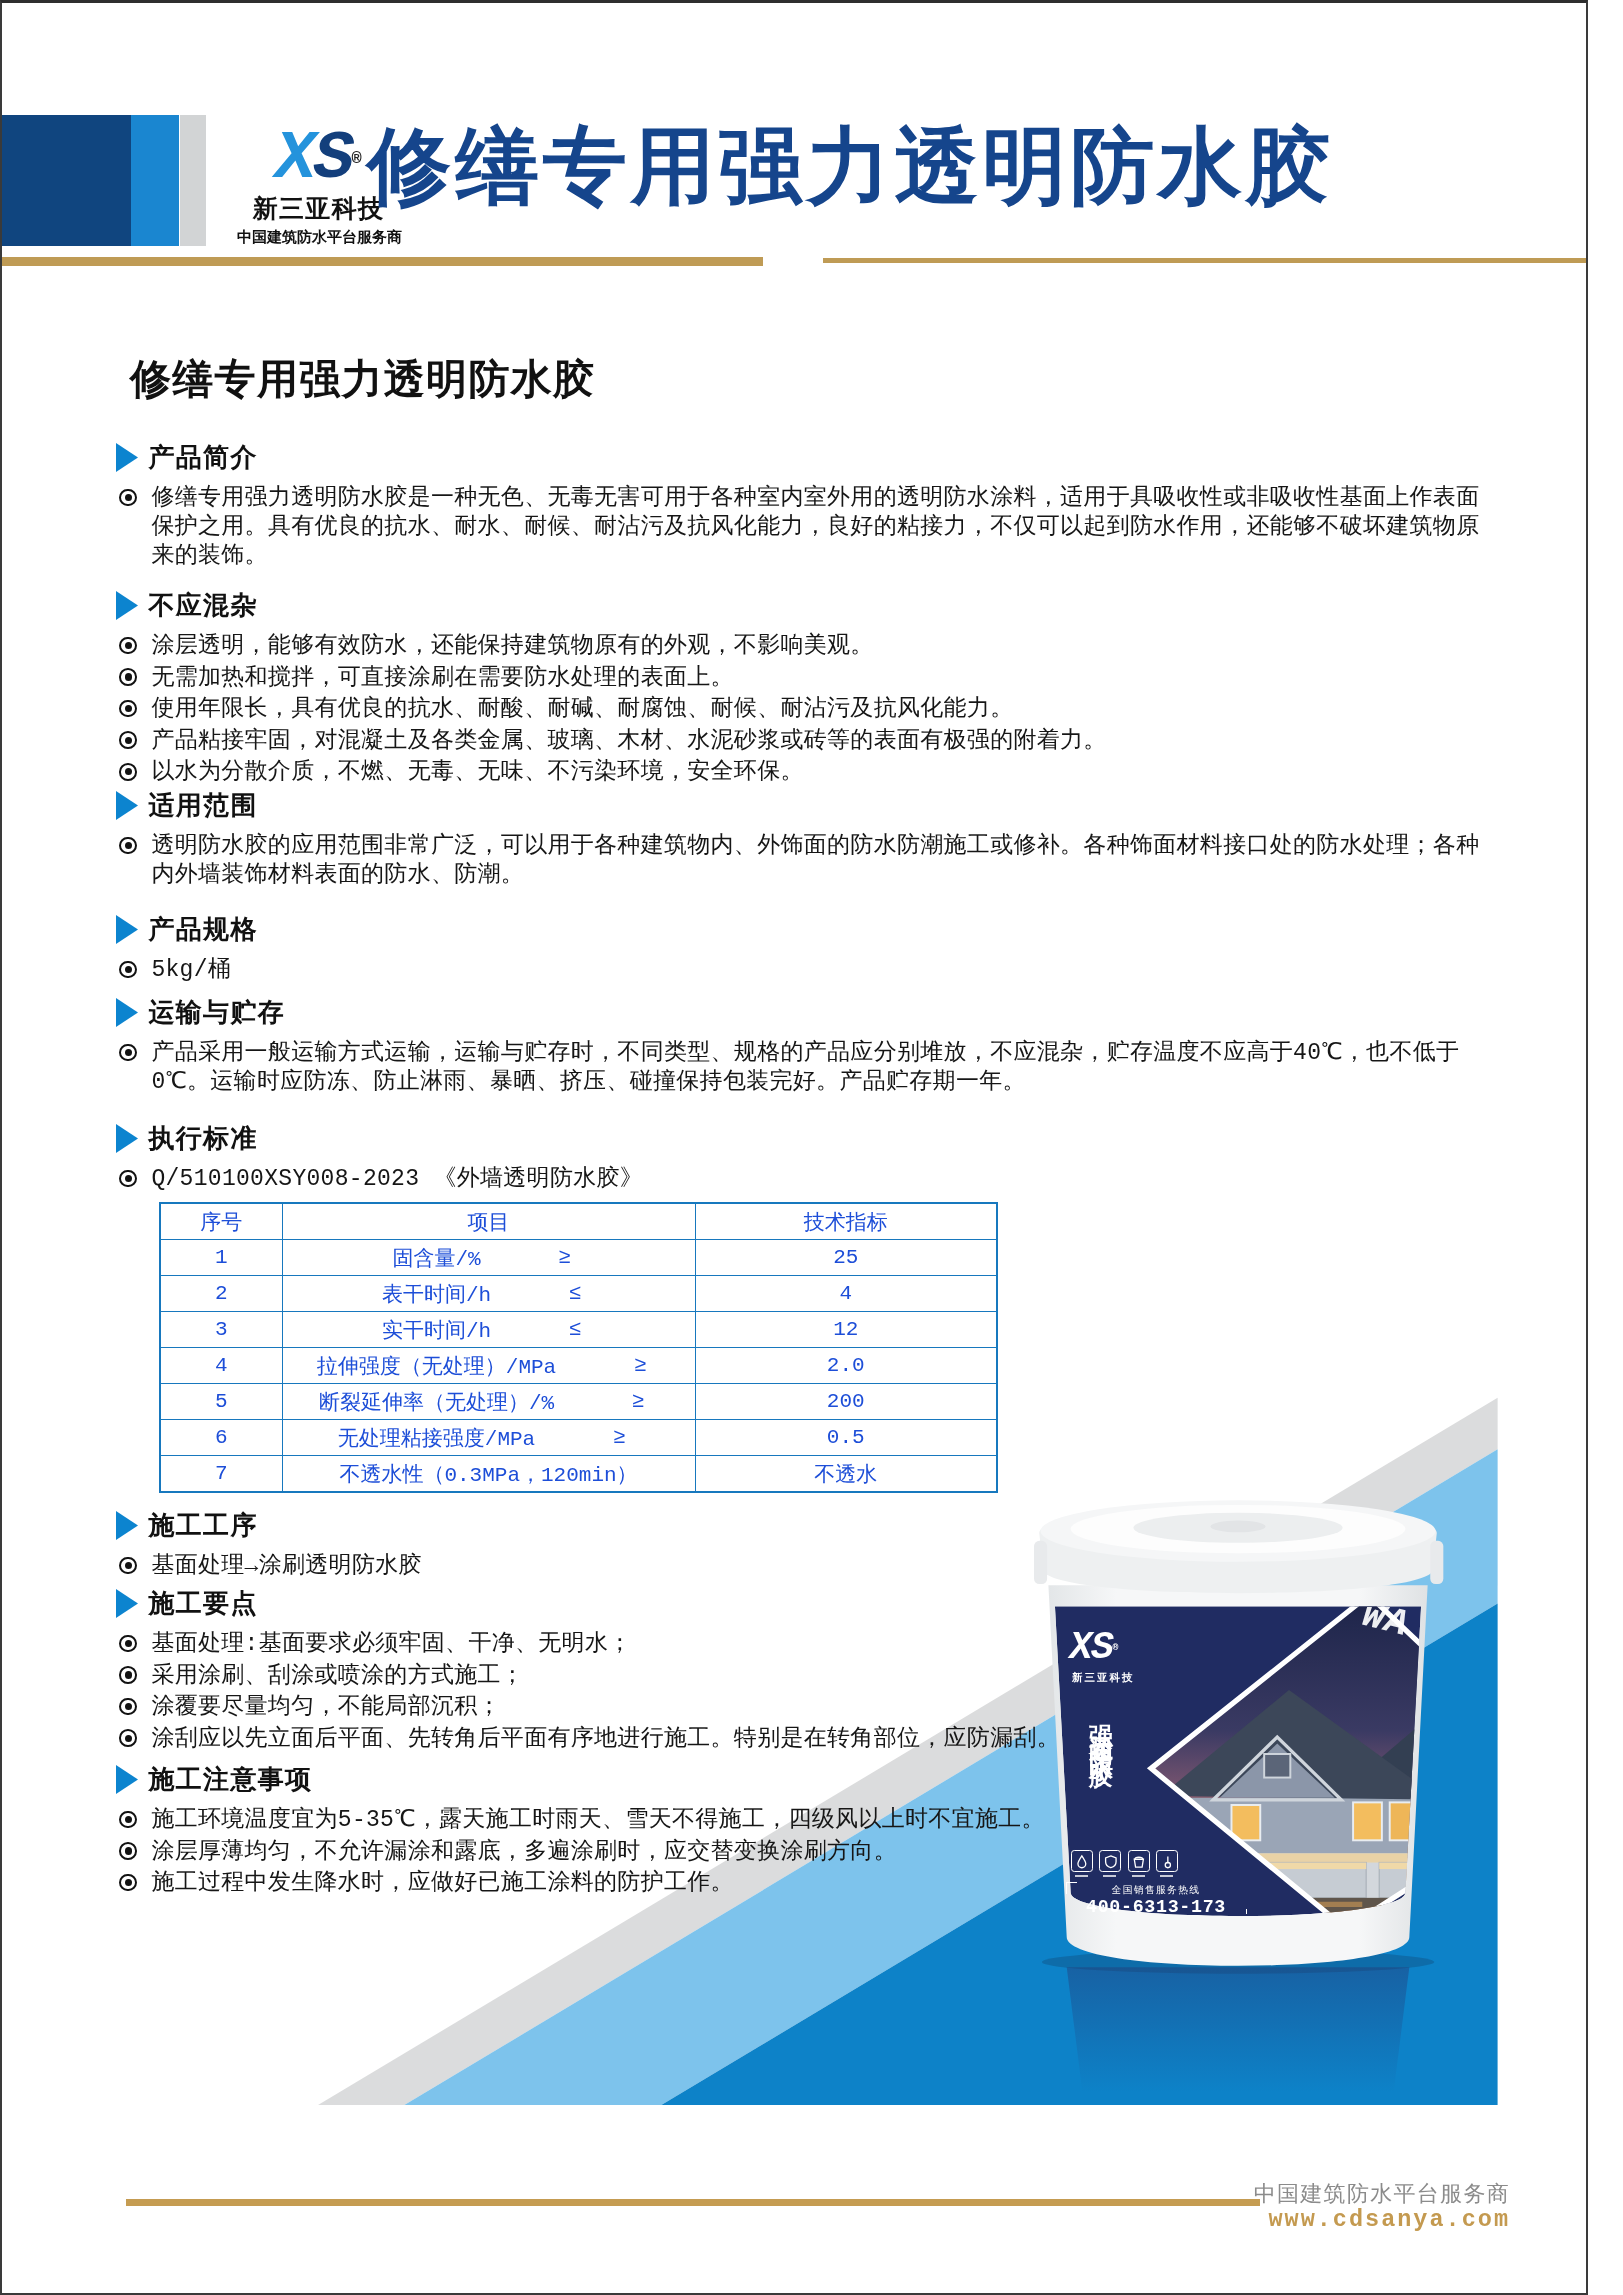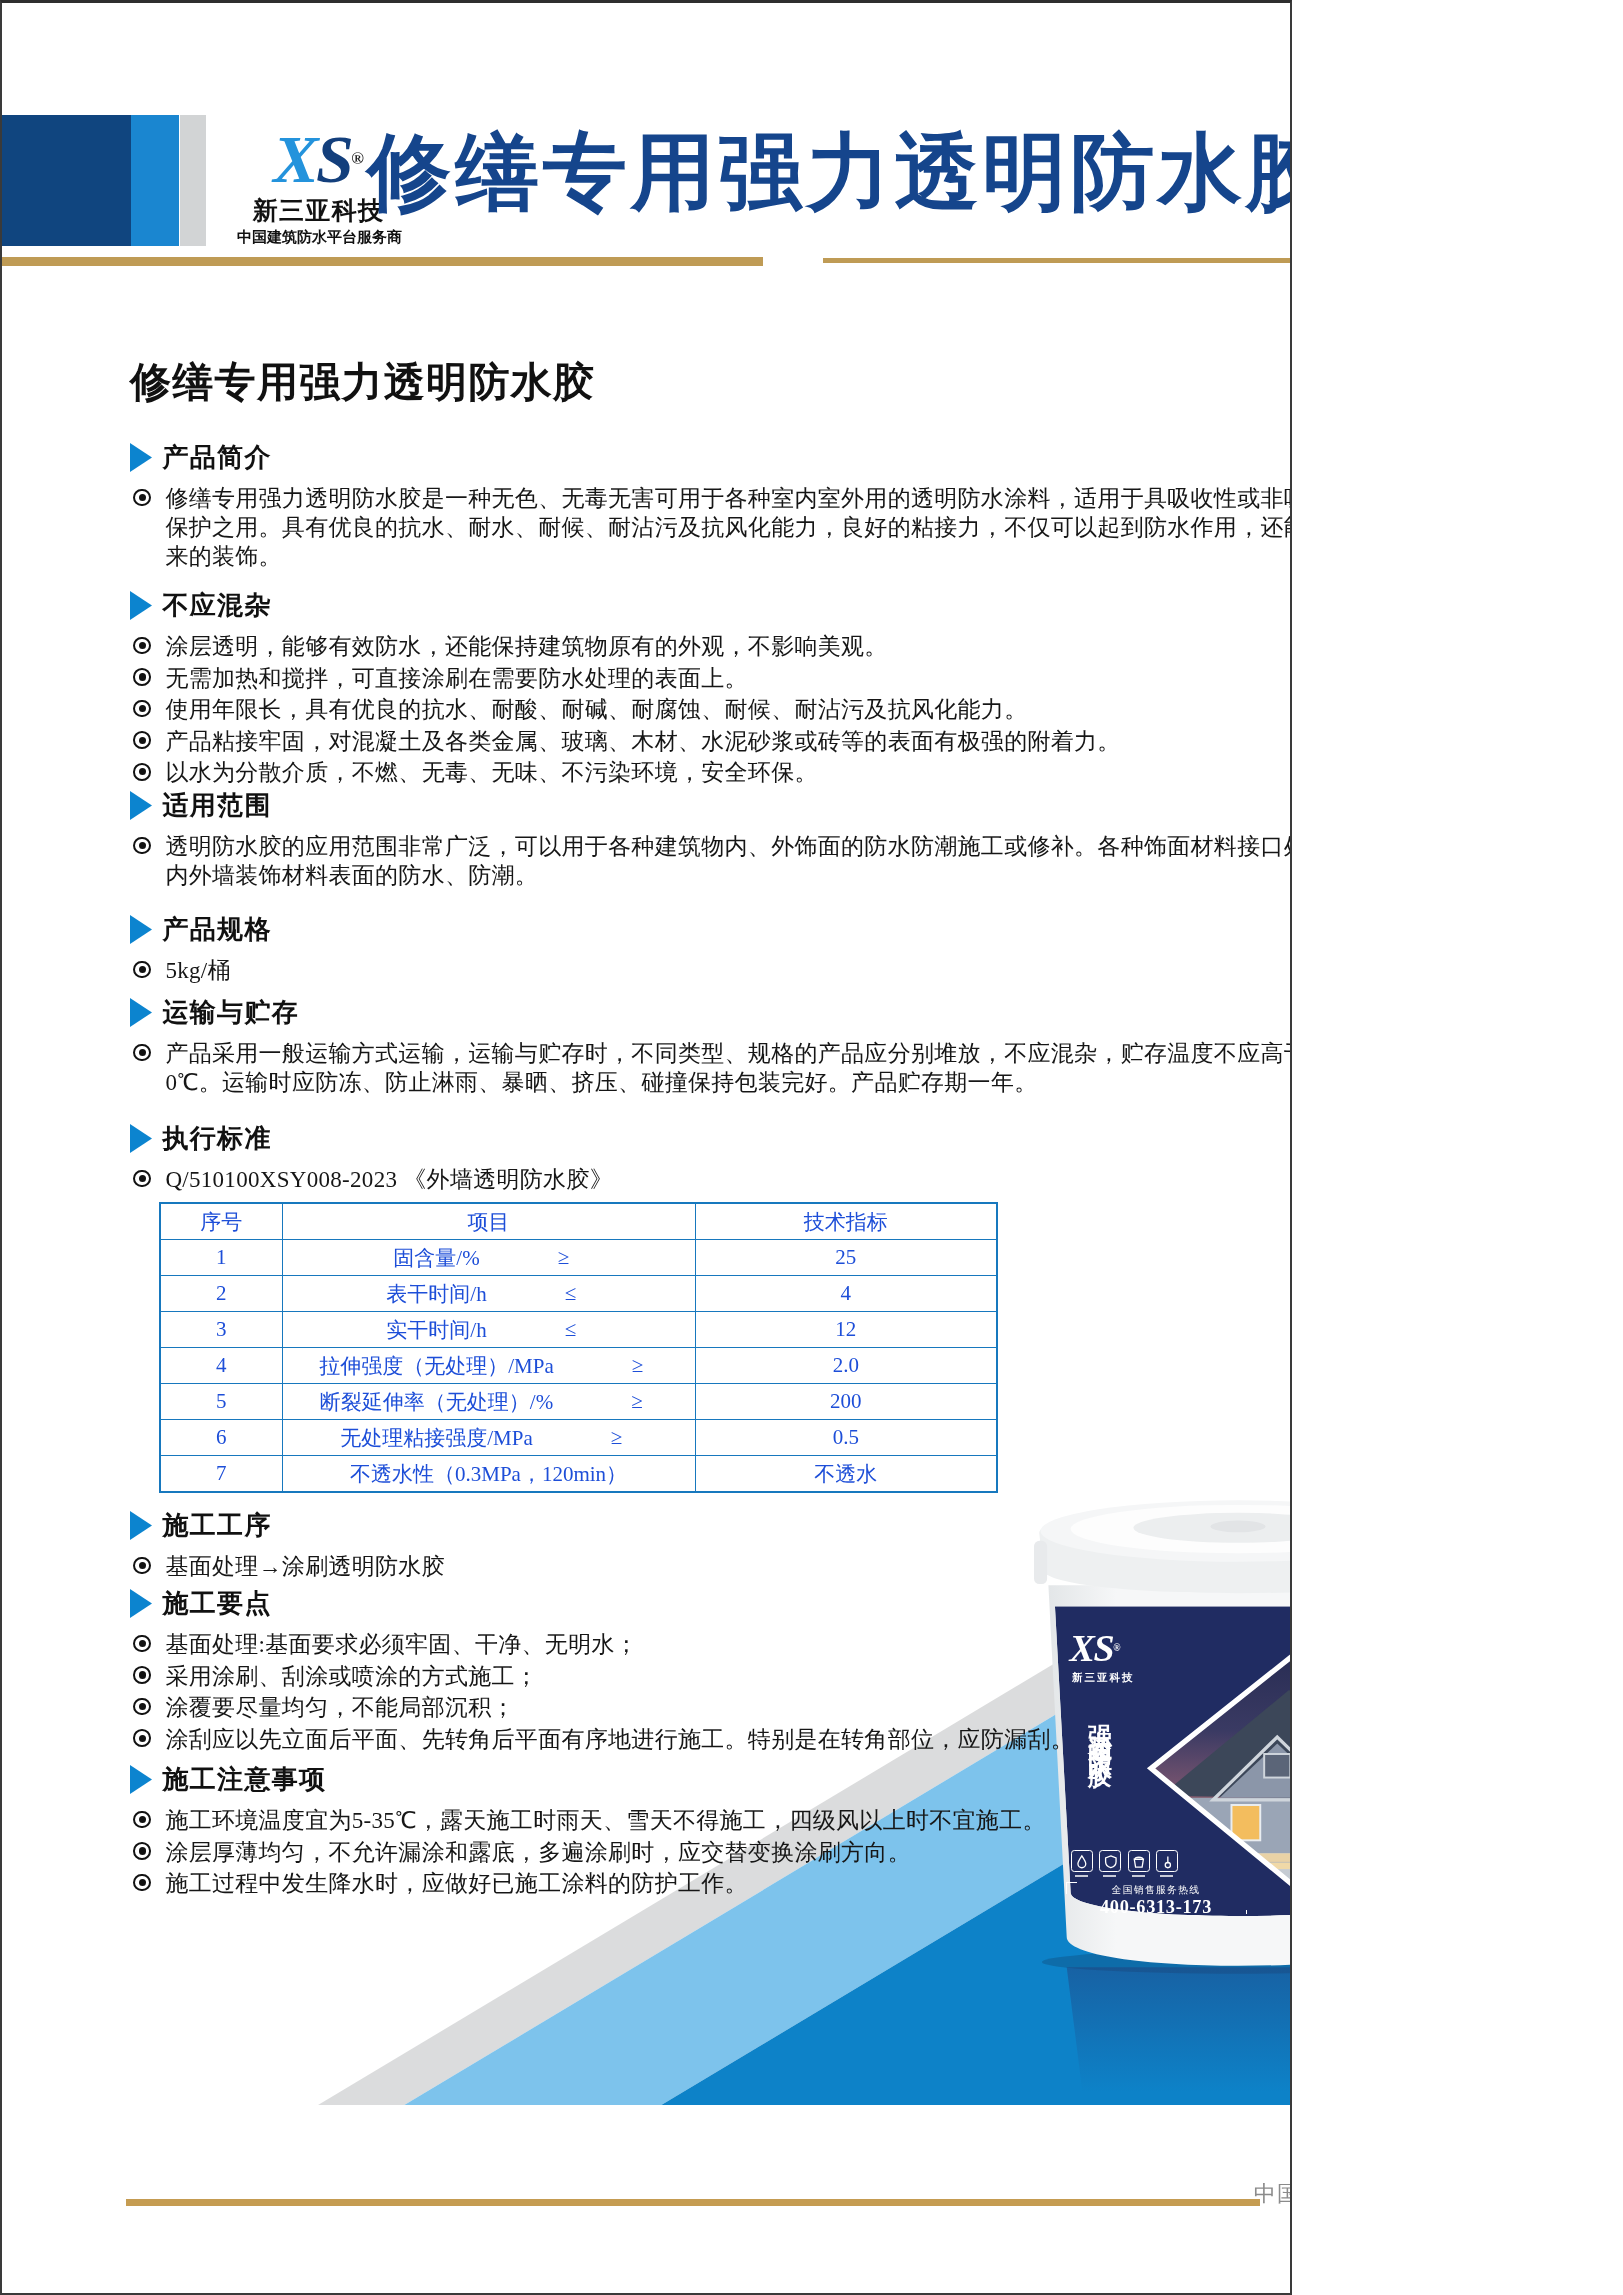--- a/index.html
+++ b/index.html
@@ -1,20 +1,20 @@
 <!DOCTYPE html>
 <html style="font-size:10.5px"><head>
 <meta charset="utf-8">
 <style>
   html,body{margin:0;padding:0;background:#ffffff;}
   #page{
     position:relative;
-    width:1292px;height:2295px;
+    width:1588px;height:2295px;
     background:#ffffff;
-    font-family:Liberation Serif, serif;
+    font-family:Liberation Mono, monospace;
     color:#1a1a1a;
     overflow:hidden;
     box-sizing:border-box;
     border:2px solid #3a3a3a;
     border-top:3.3px solid #2e2e2e;
   }
   
   .hblock{position:absolute;top:112px;height:131px;}
   .hblock.dark{left:0;width:129px;background:#10457f;}
   .hblock.light{left:129px;width:48px;background:#1a86d0;}
@@ -34,21 +34,21 @@
   .gold-rule-left{position:absolute;left:0;top:254px;width:761px;height:8.5px;background:#bf9b55;}
   .gold-rule-right{position:absolute;left:821px;top:255px;width:803px;height:5.2px;background:#bf9b55;}
   
   .deco{position:absolute;left:0;top:0;width:1624px;height:2295px;z-index:0;}
   
   .content{position:absolute;left:0;top:0;width:1624px;height:2295px;z-index:1;}
   .main-title{
     position:absolute;left:128px;top:353px;
     font-size:41px;font-weight:900;color:#111;letter-spacing:1.3px;line-height:52px;
   }
-  .section{position:absolute;left:128px;width:1386px;}
+  .section{position:absolute;left:114px;width:1386px;}
   .sec-head{display:flex;align-items:center;height:31px;}
   .tri{width:22px;height:29px;background:#0c84cf;
        clip-path:polygon(0 0,100% 50%,0 100%);margin-right:10.5px;flex:0 0 auto;}
   .sec-title{font-size:26px;font-weight:900;color:#111;letter-spacing:1.3px;}
   .items{display:flex;flex-direction:column;gap:2.6px;margin-top:11px;}
   .item{display:flex;align-items:flex-start;}
   .bullet{flex:0 0 auto;width:17.7px;height:17.7px;border:2.6px solid #121212;border-radius:50%;
           margin:4.6px 14.4px 0 3.3px;position:relative;box-sizing:border-box;}
   .bullet::after{content:"";position:absolute;left:50%;top:50%;width:7.2px;height:7.2px;
           margin:-3.6px 0 0 -3.6px;background:#121212;border-radius:50%;}

